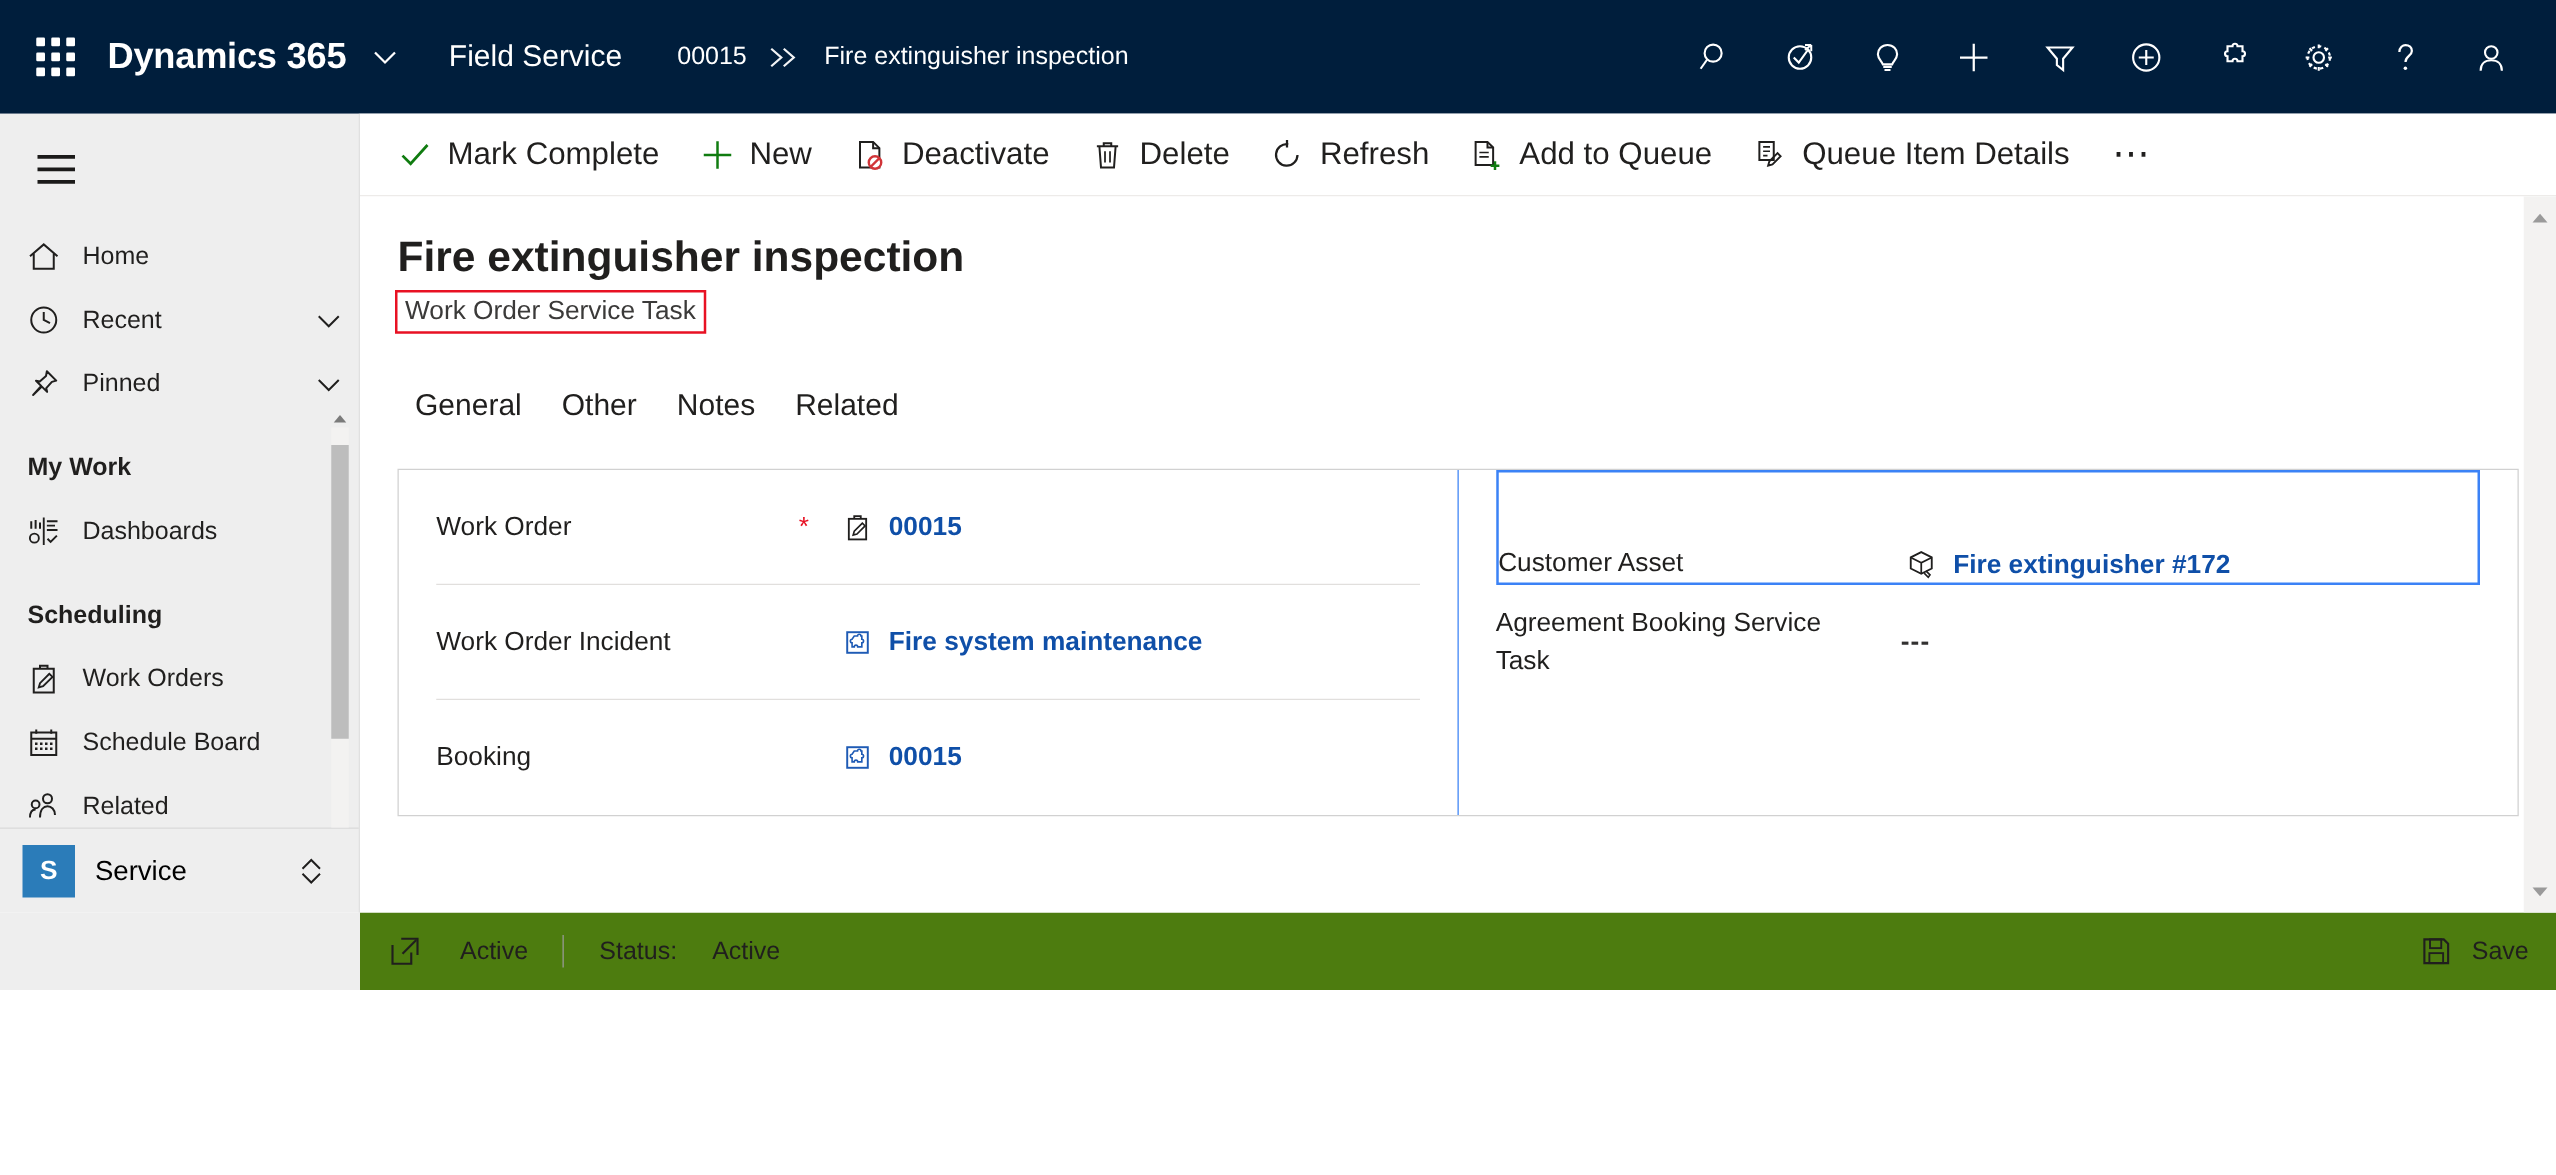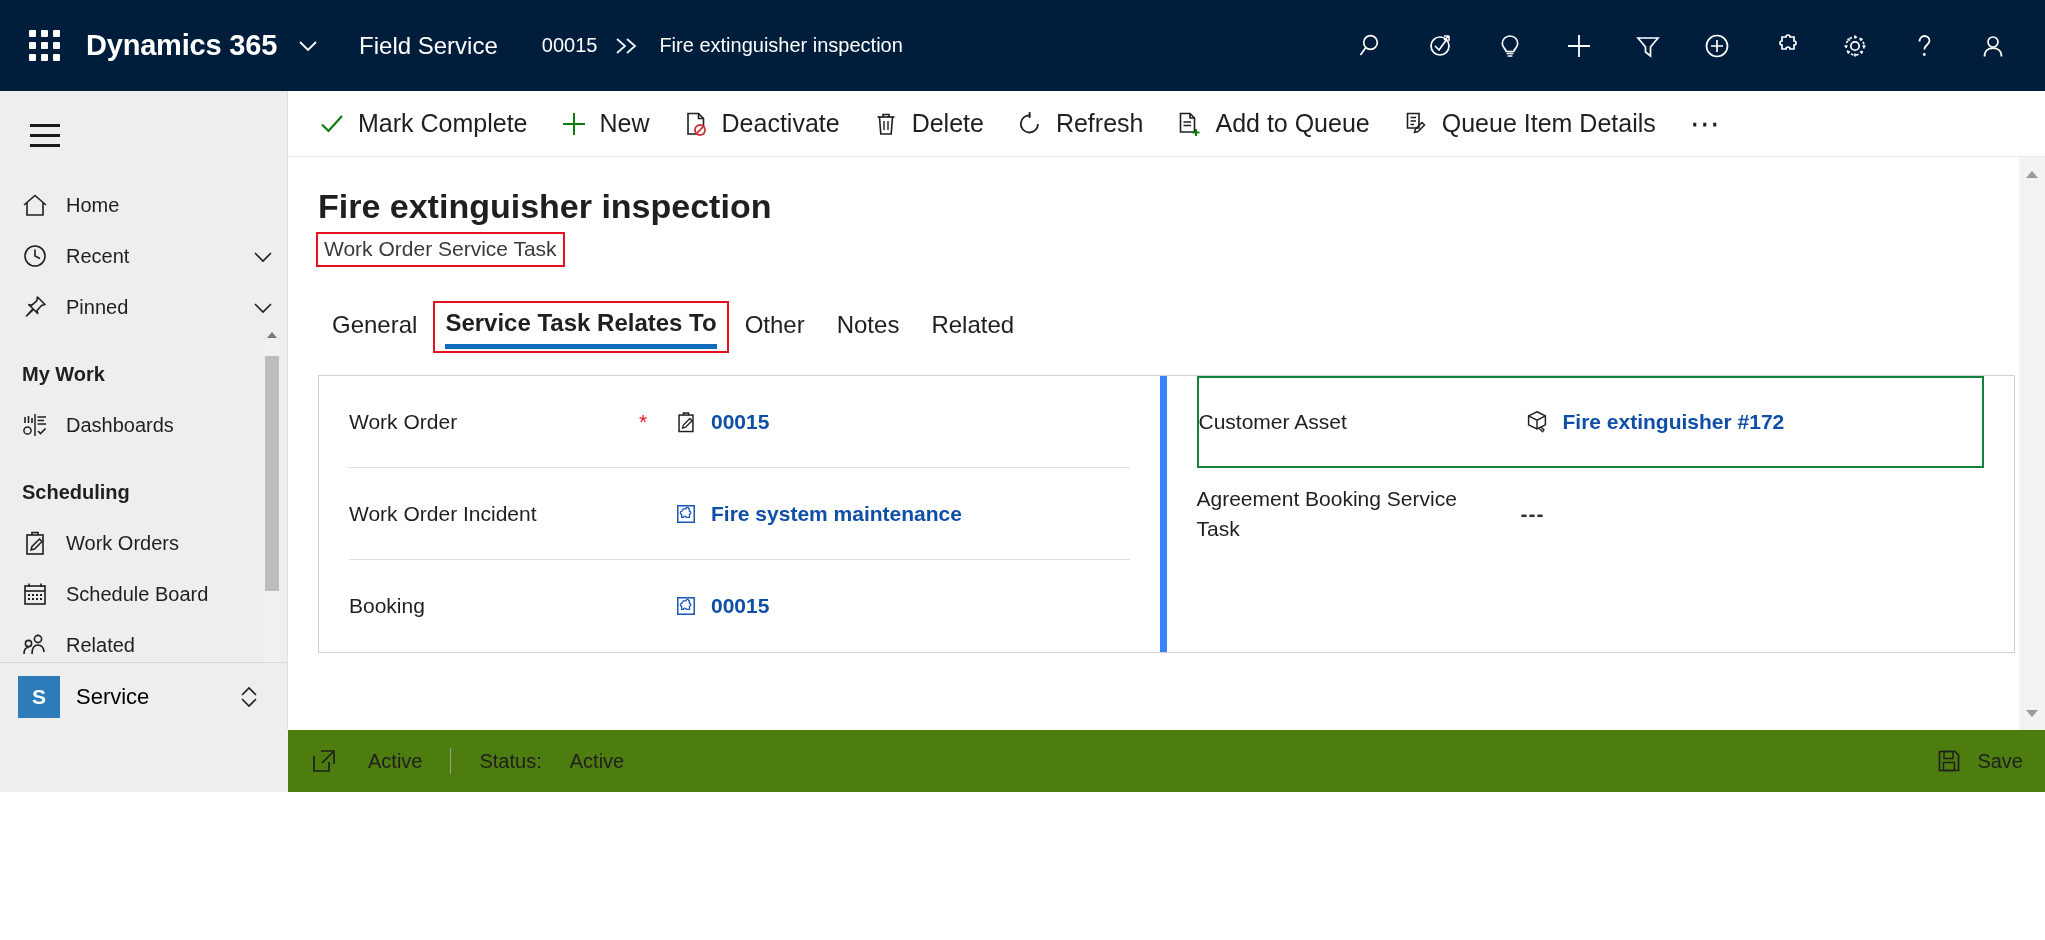--- a/index.html
+++ b/index.html
@@ -72,30 +72,30 @@
 
   .tabs { display: flex; align-items: flex-end; margin: 26px 0 0 28px; height: 60px; }
   .tab { font-size: 24px; color: #201f1e; padding: 8px 16px 14px 16px; cursor: pointer; position: relative; white-space: nowrap; }
   .tab.active { font-weight: 700; }
   .tab.active .underline { position: absolute; left: 10px; right: 10px; bottom: 2px; height: 5px; background: #0f6cbd; }
   .tab-annot { border: 2px solid #e81123; padding: 6px 10px 14px 10px; }
 
   .form-card { margin: 22px 30px 0 30px; border: 1px solid #d1d1d1; background: #fff; display: flex;
                min-height: 270px; }
   .col { flex: 1 1 50%; padding: 0 0 0 0; }
-  .col.left { border-right: 7px solid #3b82f6; }
+  .col.left { border-right: 1px solid #3b82f6; }
   .row { display: flex; align-items: center; min-height: 92px; margin: 0 30px; border-bottom: 1px solid #e1dfdd; }
   .row.last { border-bottom: none; }
   .lbl { font-size: 21px; color: #201f1e; width: 290px; flex: 0 0 290px; line-height: 1.42; }
   .req { color: #e81123; font-size: 21px; width: 34px; flex: 0 0 34px; }
   .val { display: flex; align-items: center; font-size: 21px; }
   .val .vico { margin-right: 12px; display: flex; align-items: center; }
   .link { color: #0f4fa8; font-weight: 700; cursor: pointer; font-size: 21px; }
   .muted { color: #323130; font-weight: 700; letter-spacing: 1px; }
-  .row-annot { border: 2px solid #15803d; }
+  .row-annot { border: 2px solid #3b82f6; align-items: flex-end; }
 
   .main-scroll { position: absolute; right: 0; top: 0; bottom: 0; width: 26px; background: #f3f2f1; }
   .ms-arrow { position: absolute; left: 0; width: 26px; height: 26px; display: flex; align-items: center; justify-content: center; cursor: pointer; }
   .ms-arrow.up { top: 4px; } .ms-arrow.down { bottom: 4px; }
 
   
   .footer { height: 62px; flex: 0 0 62px; background: #4d7c0f; display: flex; align-items: center;
             padding: 0 22px 0 22px; font-size: 20px; color: #201f1e; }
   .f-ico { margin-right: 30px; display: flex; align-items: center; cursor: pointer; }
   .f-txt { margin-right: 28px; }
@@ -428,24 +428,20 @@
       <div class="content">
 
         <div class="page-title">Fire extinguisher inspection</div>
         <div class="subtitle-wrap">
           <div class="subtitle annot">Work Order Service Task</div>
         </div>
 
         <div class="tabs">
           <div class="tab">
             <span>General</span>
-          </div>
-          <div class="tab active tab-annot">
-            <span>Service Task Relates To</span>
-            <span class="underline"></span>
           </div>
           <div class="tab">
             <span>Other</span>
           </div>
           <div class="tab">
             <span>Notes</span>
           </div>
           <div class="tab">
             <span>Related</span>
           </div>

